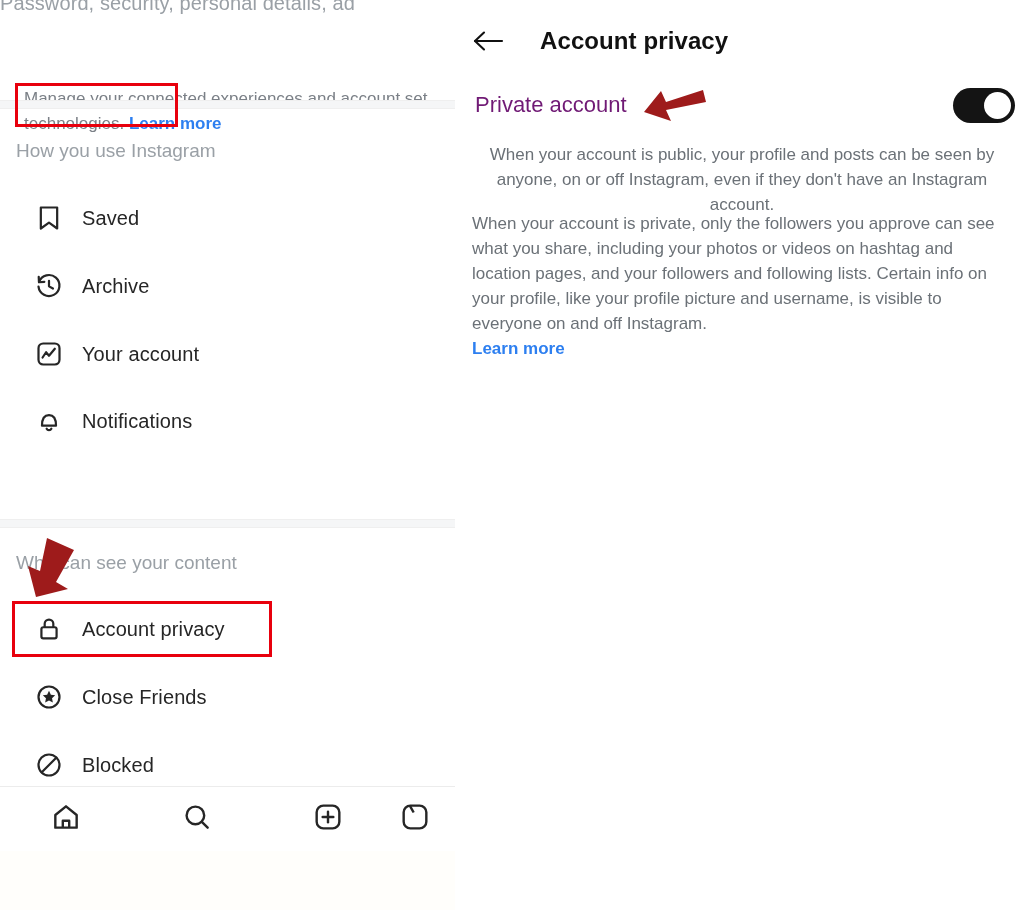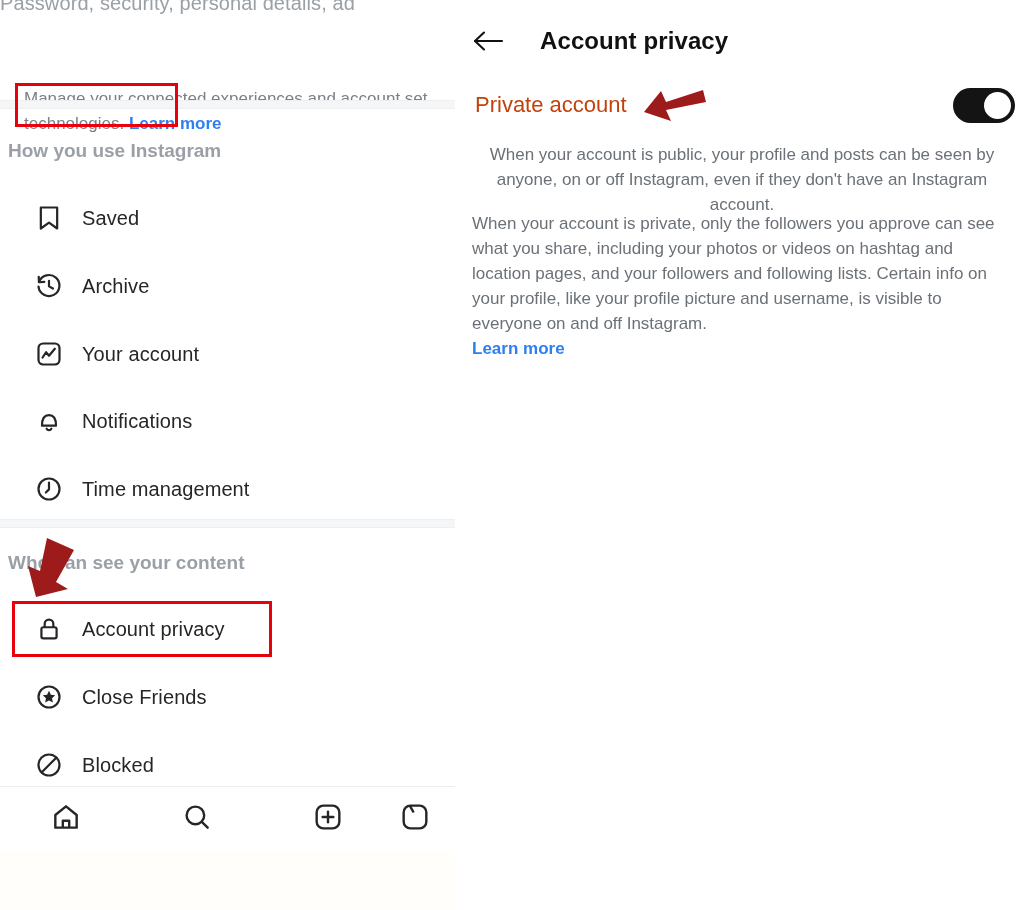--- a/index.html
+++ b/index.html
@@ -37,22 +37,22 @@
     position: absolute; left: 0; width: 455px; height: 9px;
     background: #f5f6f7;
     border-top: 1px solid #efefef;
     border-bottom: 1px solid #efefef;
   }
   #divider-1 { top: 100px; }
   #divider-2 { top: 519px; }
   #divider-3 { top: 786px; height: 1px; background: #ececec; border: none; }
 
   .section-label {
-    position: absolute; left: 8px;
-    font-size: 19px; color: #9aa0a6; white-space: nowrap; font-weight: bold;
+    position: absolute; left: 16px;
+    font-size: 19px; color: #9aa0a6; white-space: nowrap;
   }
   #label-how { top: 140px; }
   #label-who { top: 552px; }
 
   .row {
     position: absolute; left: 0; width: 455px; height: 48px;
     display: flex; align-items: center; margin-left: 12px;
   }
   .row .ico {
     width: 46px; min-width: 46px; display: flex;
@@ -97,21 +97,21 @@
   #back-arrow { margin-left: 17px; width: 38px; display: flex; align-items: center; }
   #rp-title {
     margin-left: 30px; font-size: 24px; font-weight: bold; color: #111;
     letter-spacing: .1px;
   }
   #private-row {
     position: absolute; left: 0; top: 82px; width: 569px; height: 48px;
   }
   #private-label {
     position: absolute; left: 17px; top: 6px;
-    font-size: 22px; color: #c2410c; padding: 4px 8px 6px 3px;
+    font-size: 22px; color: #701a75; padding: 4px 8px 6px 3px;
     white-space: nowrap;
   }
   #private-box {
     position: absolute; left: 15px; top: 83px;
     width: 163px; height: 44px;
     border: 3px solid #e8000d; background: transparent;
   }
   #toggle {
     position: absolute; left: 498px; top: 6px;
     width: 62px; height: 35px; border-radius: 18px;
@@ -195,29 +195,20 @@
     <div class="row" id="row-notif">
       <span class="ico">
         <svg width="28" height="28" viewBox="0 0 24 24" fill="none" stroke="#262626" stroke-width="1.9" stroke-linecap="round" stroke-linejoin="round">
           <path d="M6 16c0-5 1-9 6-9s6 4 6 9H6z"></path>
           <path d="M10 18.6a2.2 2.2 0 0 0 4 0"></path>
         </svg>
       </span>
       <span class="lbl">Notifications</span>
     </div>
 
-    <div class="row" id="row-time">
-      <span class="ico">
-        <svg width="28" height="28" viewBox="0 0 24 24" fill="none" stroke="#262626" stroke-width="1.9" stroke-linecap="round" stroke-linejoin="round">
-          <circle cx="12" cy="12" r="9"></circle>
-          <polyline points="12,6.5 12,12.3 9.3,15"></polyline>
-        </svg>
-      </span>
-      <span class="lbl">Time management</span>
-    </div>
 
     <div class="divider-band" id="divider-2"></div>
 
     <div class="section-label" id="label-who">Who can see your content</div>
 
     <div class="row" id="row-acctpriv">
       <span class="ico">
         <svg width="28" height="28" viewBox="0 0 24 24" fill="none" stroke="#262626" stroke-width="1.9" stroke-linejoin="round">
           <rect x="5.5" y="10.5" width="13" height="9.5" rx="1.6"></rect>
           <path d="M8.3 10.5V7.6a3.7 3.7 0 0 1 7.4 0v2.9"></path>

